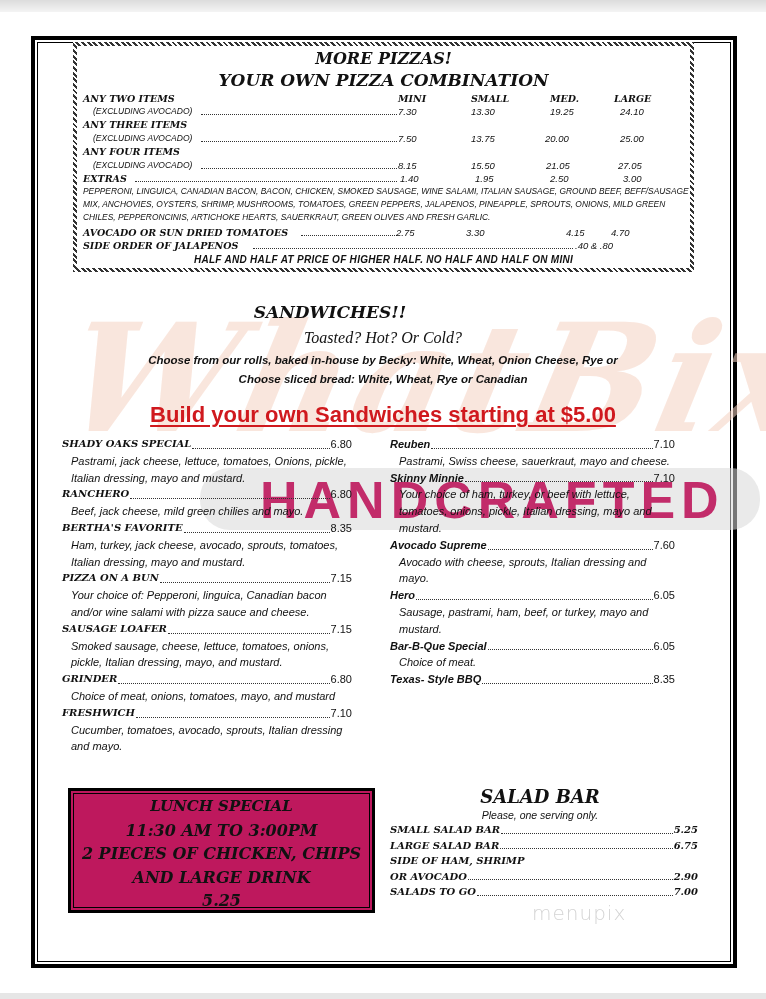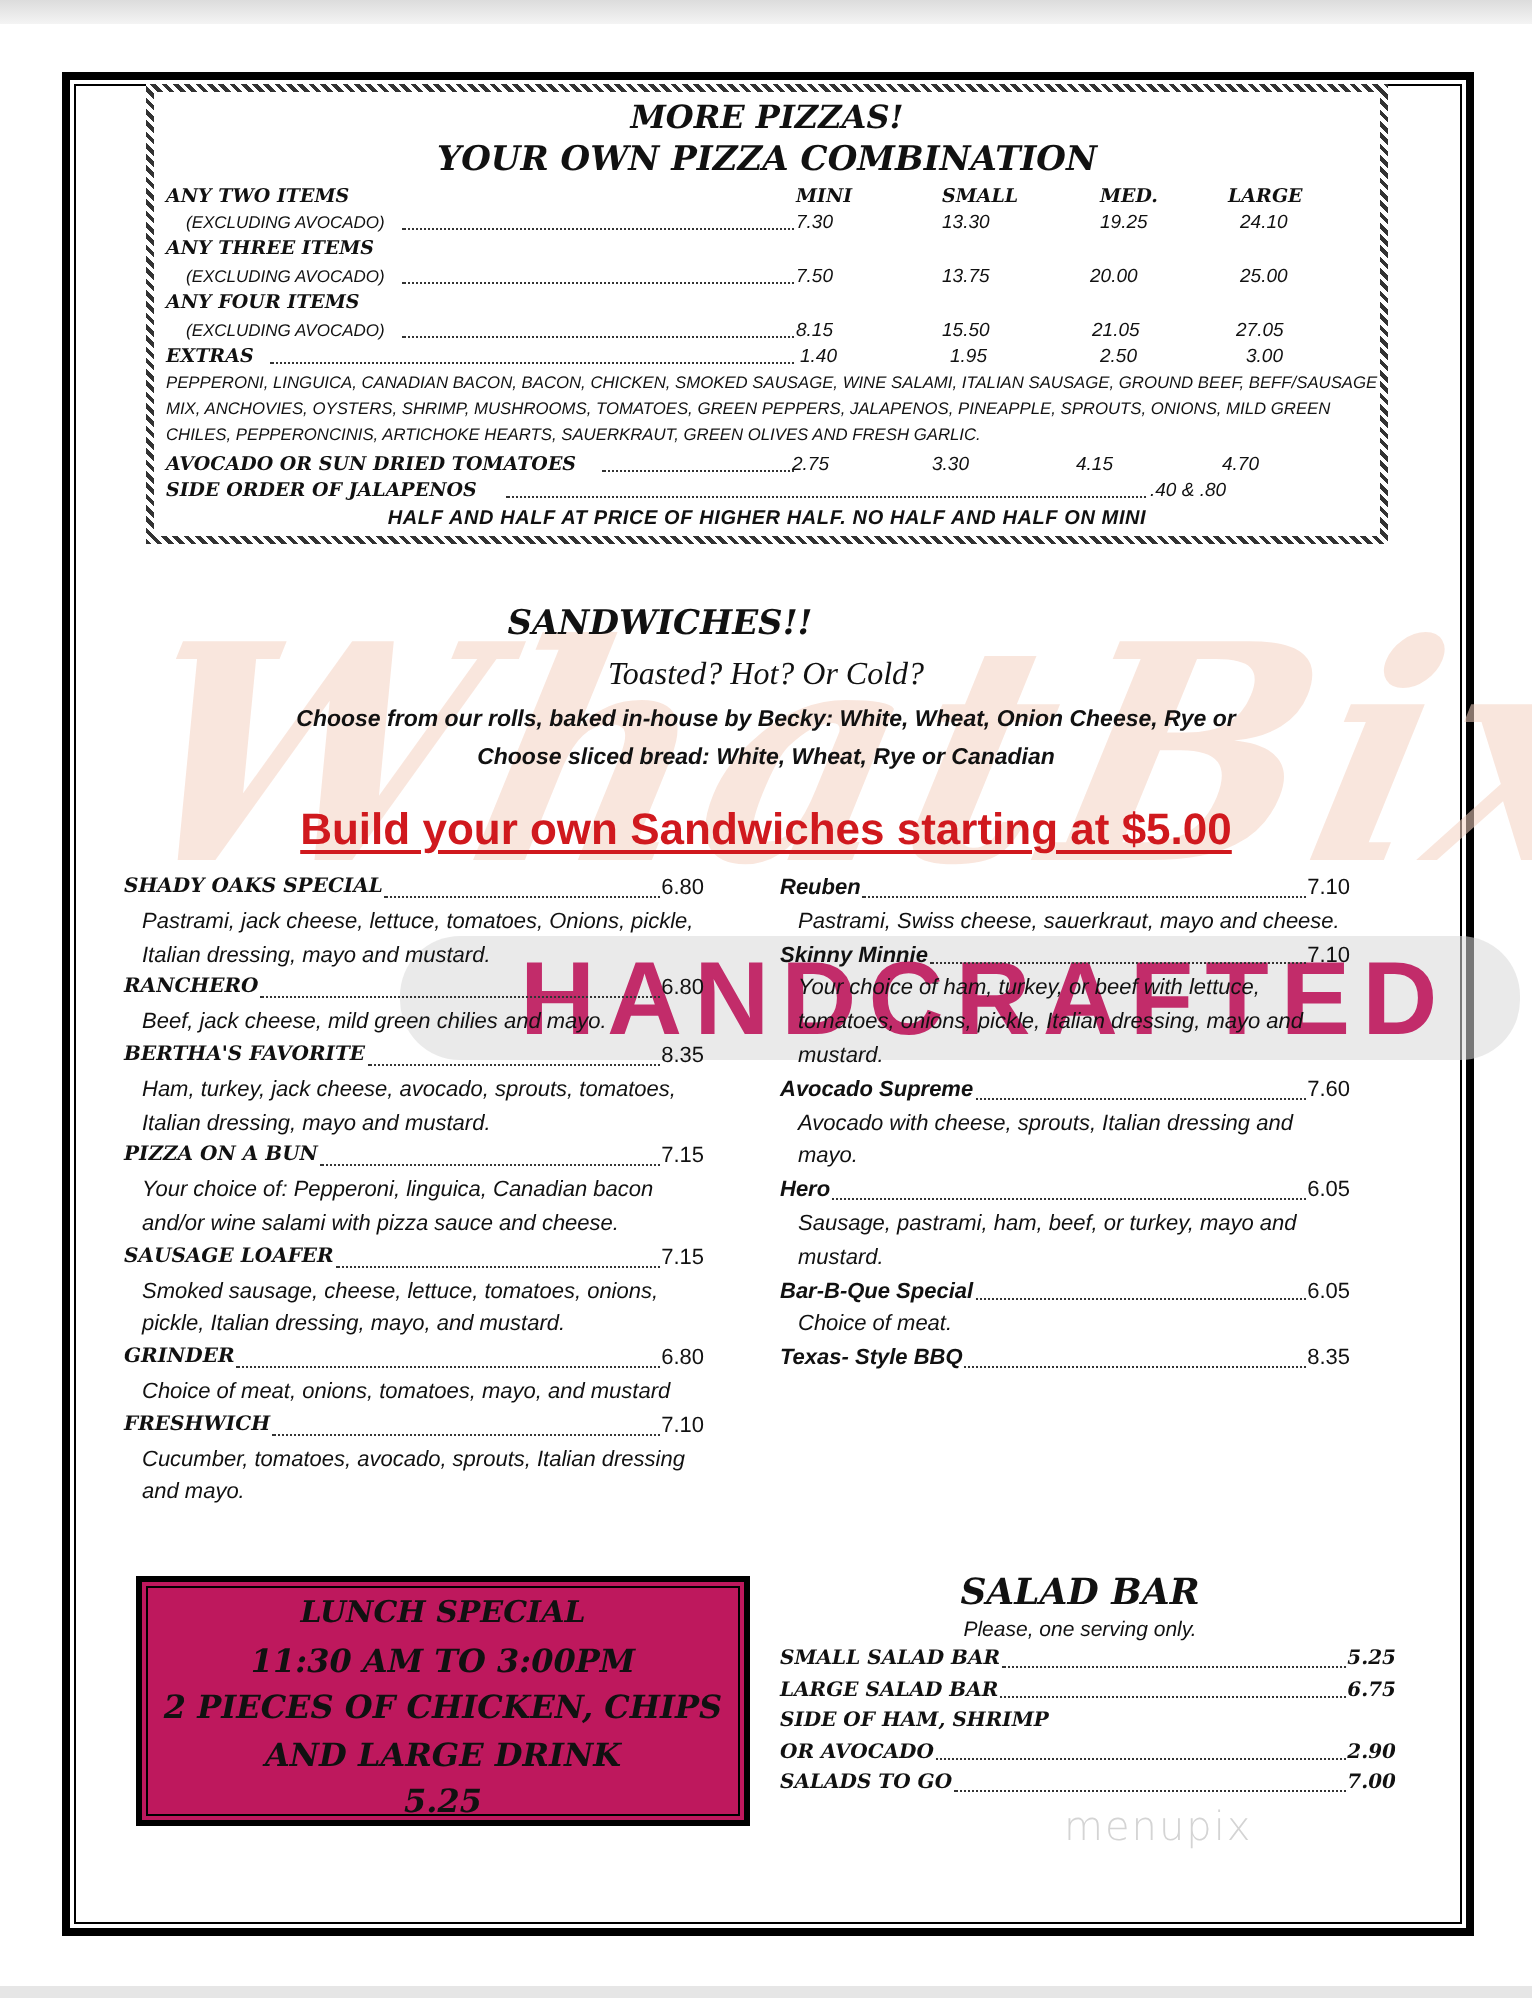--- a/index.html
+++ b/index.html
@@ -177,21 +177,21 @@
   <span class="pcol" style="left:398px;top:126px">1.95</span>
   <span class="pcol" style="left:473px;top:126px">2.50</span>
   <span class="pcol" style="left:546px;top:126px">3.00</span>
 
   <div class="extras-list" style="top:139px">PEPPERONI, LINGUICA, CANADIAN BACON, BACON, CHICKEN, SMOKED SAUSAGE, WINE SALAMI, ITALIAN SAUSAGE, GROUND BEEF, BEFF/SAUSAGE MIX, ANCHOVIES, OYSTERS, SHRIMP, MUSHROOMS, TOMATOES, GREEN PEPPERS, JALAPENOS, PINEAPPLE, SPROUTS, ONIONS, MILD GREEN CHILES, PEPPERONCINIS, ARTICHOKE HEARTS, SAUERKRAUT, GREEN OLIVES AND FRESH GARLIC.</div>
 
   <div class="prow head" style="top:180px">AVOCADO OR SUN DRIED TOMATOES</div>
   <div class="dots-line" style="left:224px;top:180px;width:96px"></div>
   <span class="pcol" style="left:319px;top:180px">2.75</span>
   <span class="pcol" style="left:389px;top:180px">3.30</span>
-  <span class="pcol" style="left:461px;top:180px">4.15</span>
+  <span class="pcol" style="left:489px;top:180px">4.15</span>
   <span class="pcol" style="left:534px;top:180px">4.70</span>
 
   <div class="prow head" style="top:193px">SIDE ORDER OF JALAPENOS</div>
   <div class="dots-line" style="left:176px;top:193px;width:320px"></div>
   <span class="pcol" style="left:498px;top:193px">.40 &amp; .80</span>
 
   <div class="half-note">HALF AND HALF AT PRICE OF HIGHER HALF.  NO HALF AND HALF ON MINI</div>
 </section>
 
 <div class="sand-title">SANDWICHES!!</div>

